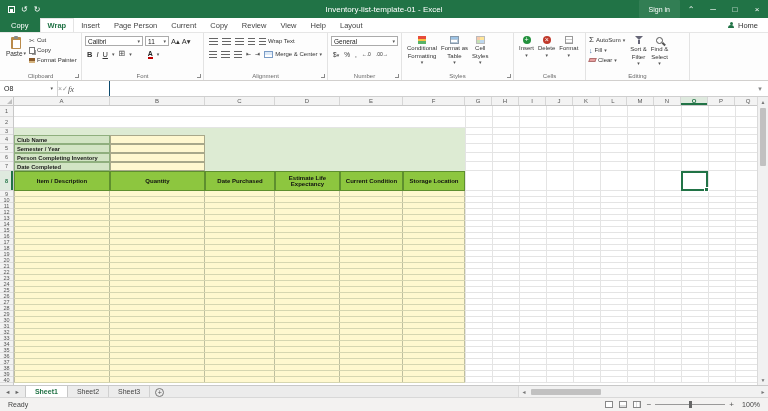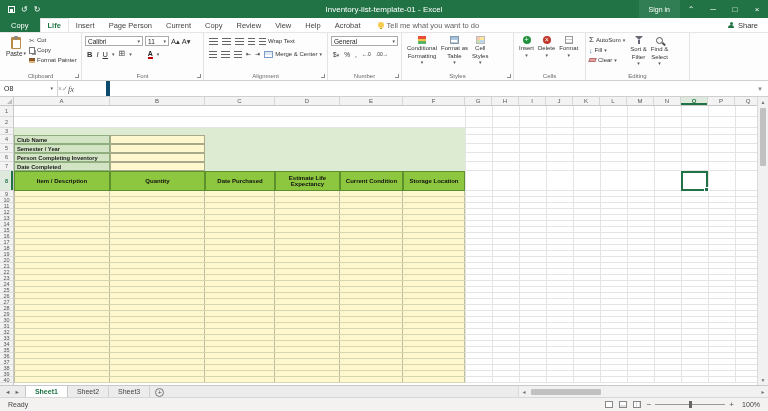--- a/index.html
+++ b/index.html
@@ -91,21 +91,21 @@
   .ic-funnel{position:relative;width:10px;height:9px}
   .ic-funnel::before{content:"";position:absolute;left:1px;top:0;border-left:4px solid transparent;border-right:4px solid transparent;border-top:4px solid #667}
   .ic-funnel::after{content:"";position:absolute;left:4.5px;top:3.5px;width:1.5px;height:4.5px;background:#667}
   .ic-mag{position:relative;width:9px;height:9px}
   .ic-mag::before{content:"";position:absolute;left:1px;top:1px;width:5px;height:5px;border:1px solid #555;border-radius:50%}
   .ic-mag::after{content:"";position:absolute;left:6.5px;top:6.5px;width:3.5px;height:1.5px;background:#555;transform:rotate(45deg)}
 
   
   .fbar{position:absolute;top:81px;left:0;right:0;height:16px;background:#fff;border-bottom:1px solid #CFCFCF;display:flex;align-items:stretch}
   .namebox{width:58px;border-right:1px solid #D4D4D4;display:flex;align-items:center;justify-content:space-between;padding:0 4px;font-size:7px;color:#222}
-  .fbtns{width:52px;border-right:4px solid #0c4a6e;display:flex;align-items:center;justify-content:flex-start;color:#9a9a9a}
+  .fbtns{width:52px;border-right:1px solid #0c4a6e;display:flex;align-items:center;justify-content:flex-start;color:#9a9a9a}
   .fx{font-style:italic;font-family:"Liberation Serif",serif;font-size:8.5px;color:#555}
   .finput{flex:1}
   .fchev{width:16px;display:flex;align-items:center;justify-content:center;color:#888}
 
   
   .grid{position:absolute;top:97px;left:0;width:757px;height:288px;overflow:hidden;background:#fff}
   .corner{position:absolute;top:0;left:0;width:14px;height:9px;background:#F3F3F3;border-right:1px solid #C8C8C8;border-bottom:1px solid #C8C8C8}
   .corner::after{content:"";position:absolute;right:1px;bottom:1px;border-left:5px solid transparent;border-bottom:5px solid #BFBFBF}
   .colheads{position:absolute;top:0;left:14px;right:0;height:9px;display:flex;background:#F3F3F3;border-bottom:1px solid #C8C8C8;overflow:hidden}
   .colh{flex:none;display:flex;align-items:center;justify-content:center;font-size:6px;color:#555;border-right:1px solid #D6D6D6;height:100%}
@@ -177,36 +177,32 @@
       <div class="signin">Sign in</div>
       <div class="winbtn">⌃</div>
       <div class="winbtn">─</div>
       <div class="winbtn">□</div>
       <div class="winbtn">×</div>
     </div>
   </div>
 
   <div class="tabrow">
     <div class="filetab">Copy</div>
-    <div class="rtab active">Life</div>
+    <div class="rtab active">Wrap</div>
     <div class="rtab">Insert</div>
     <div class="rtab">Page Person</div>
     <div class="rtab">Current</div>
     <div class="rtab">Copy</div>
     <div class="rtab">Review</div>
     <div class="rtab">View</div>
     <div class="rtab">Help</div>
-    <div class="rtab">Acrobat</div>
-    <div class="tellme">
-      <span class="ic-bulb"></span>
-      <span>Tell me what you want to do</span>
-    </div>
+    <div class="rtab">Layout</div>
     <div class="share">
       <span class="ic-person"></span>
-      <span>Share</span>
+      <span>Home</span>
     </div>
   </div>
 
   <div class="ribbon">
 
     <div class="rgroup" style="width:82px">
       <div class="gbody">
         <div class="paste-big">
           <span class="ic-clipbrd"></span>
           <span class="blabel">

